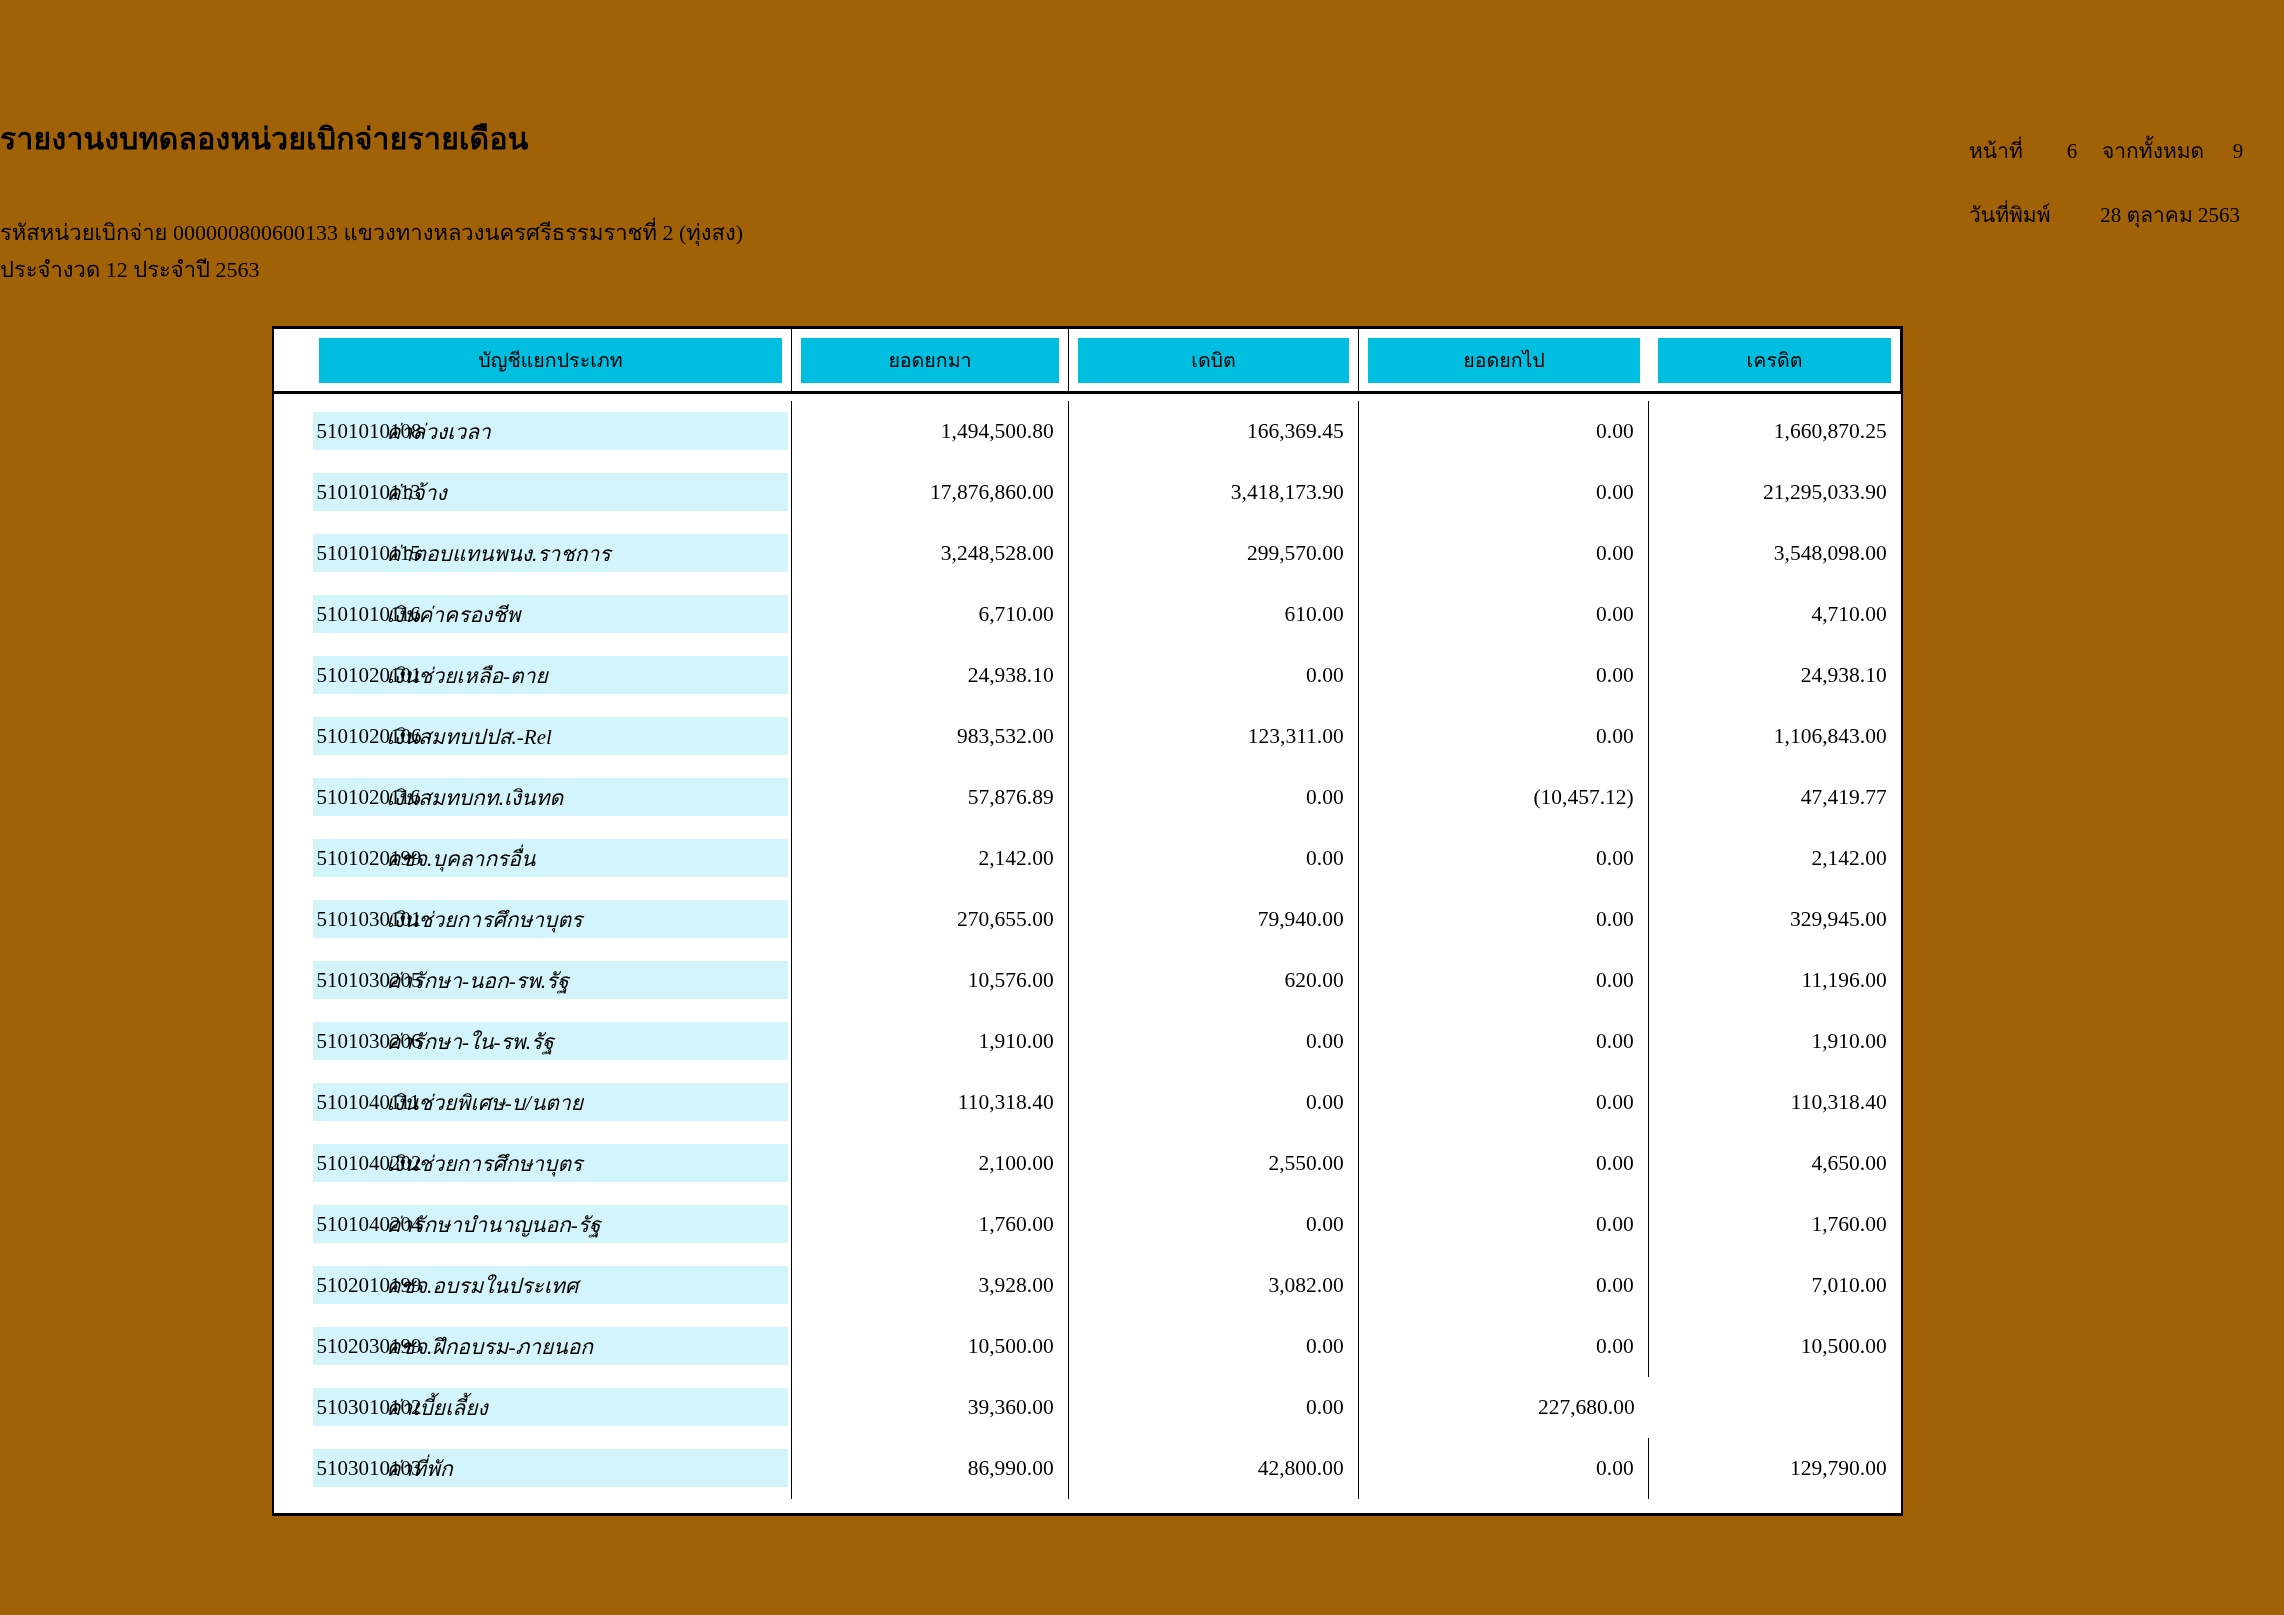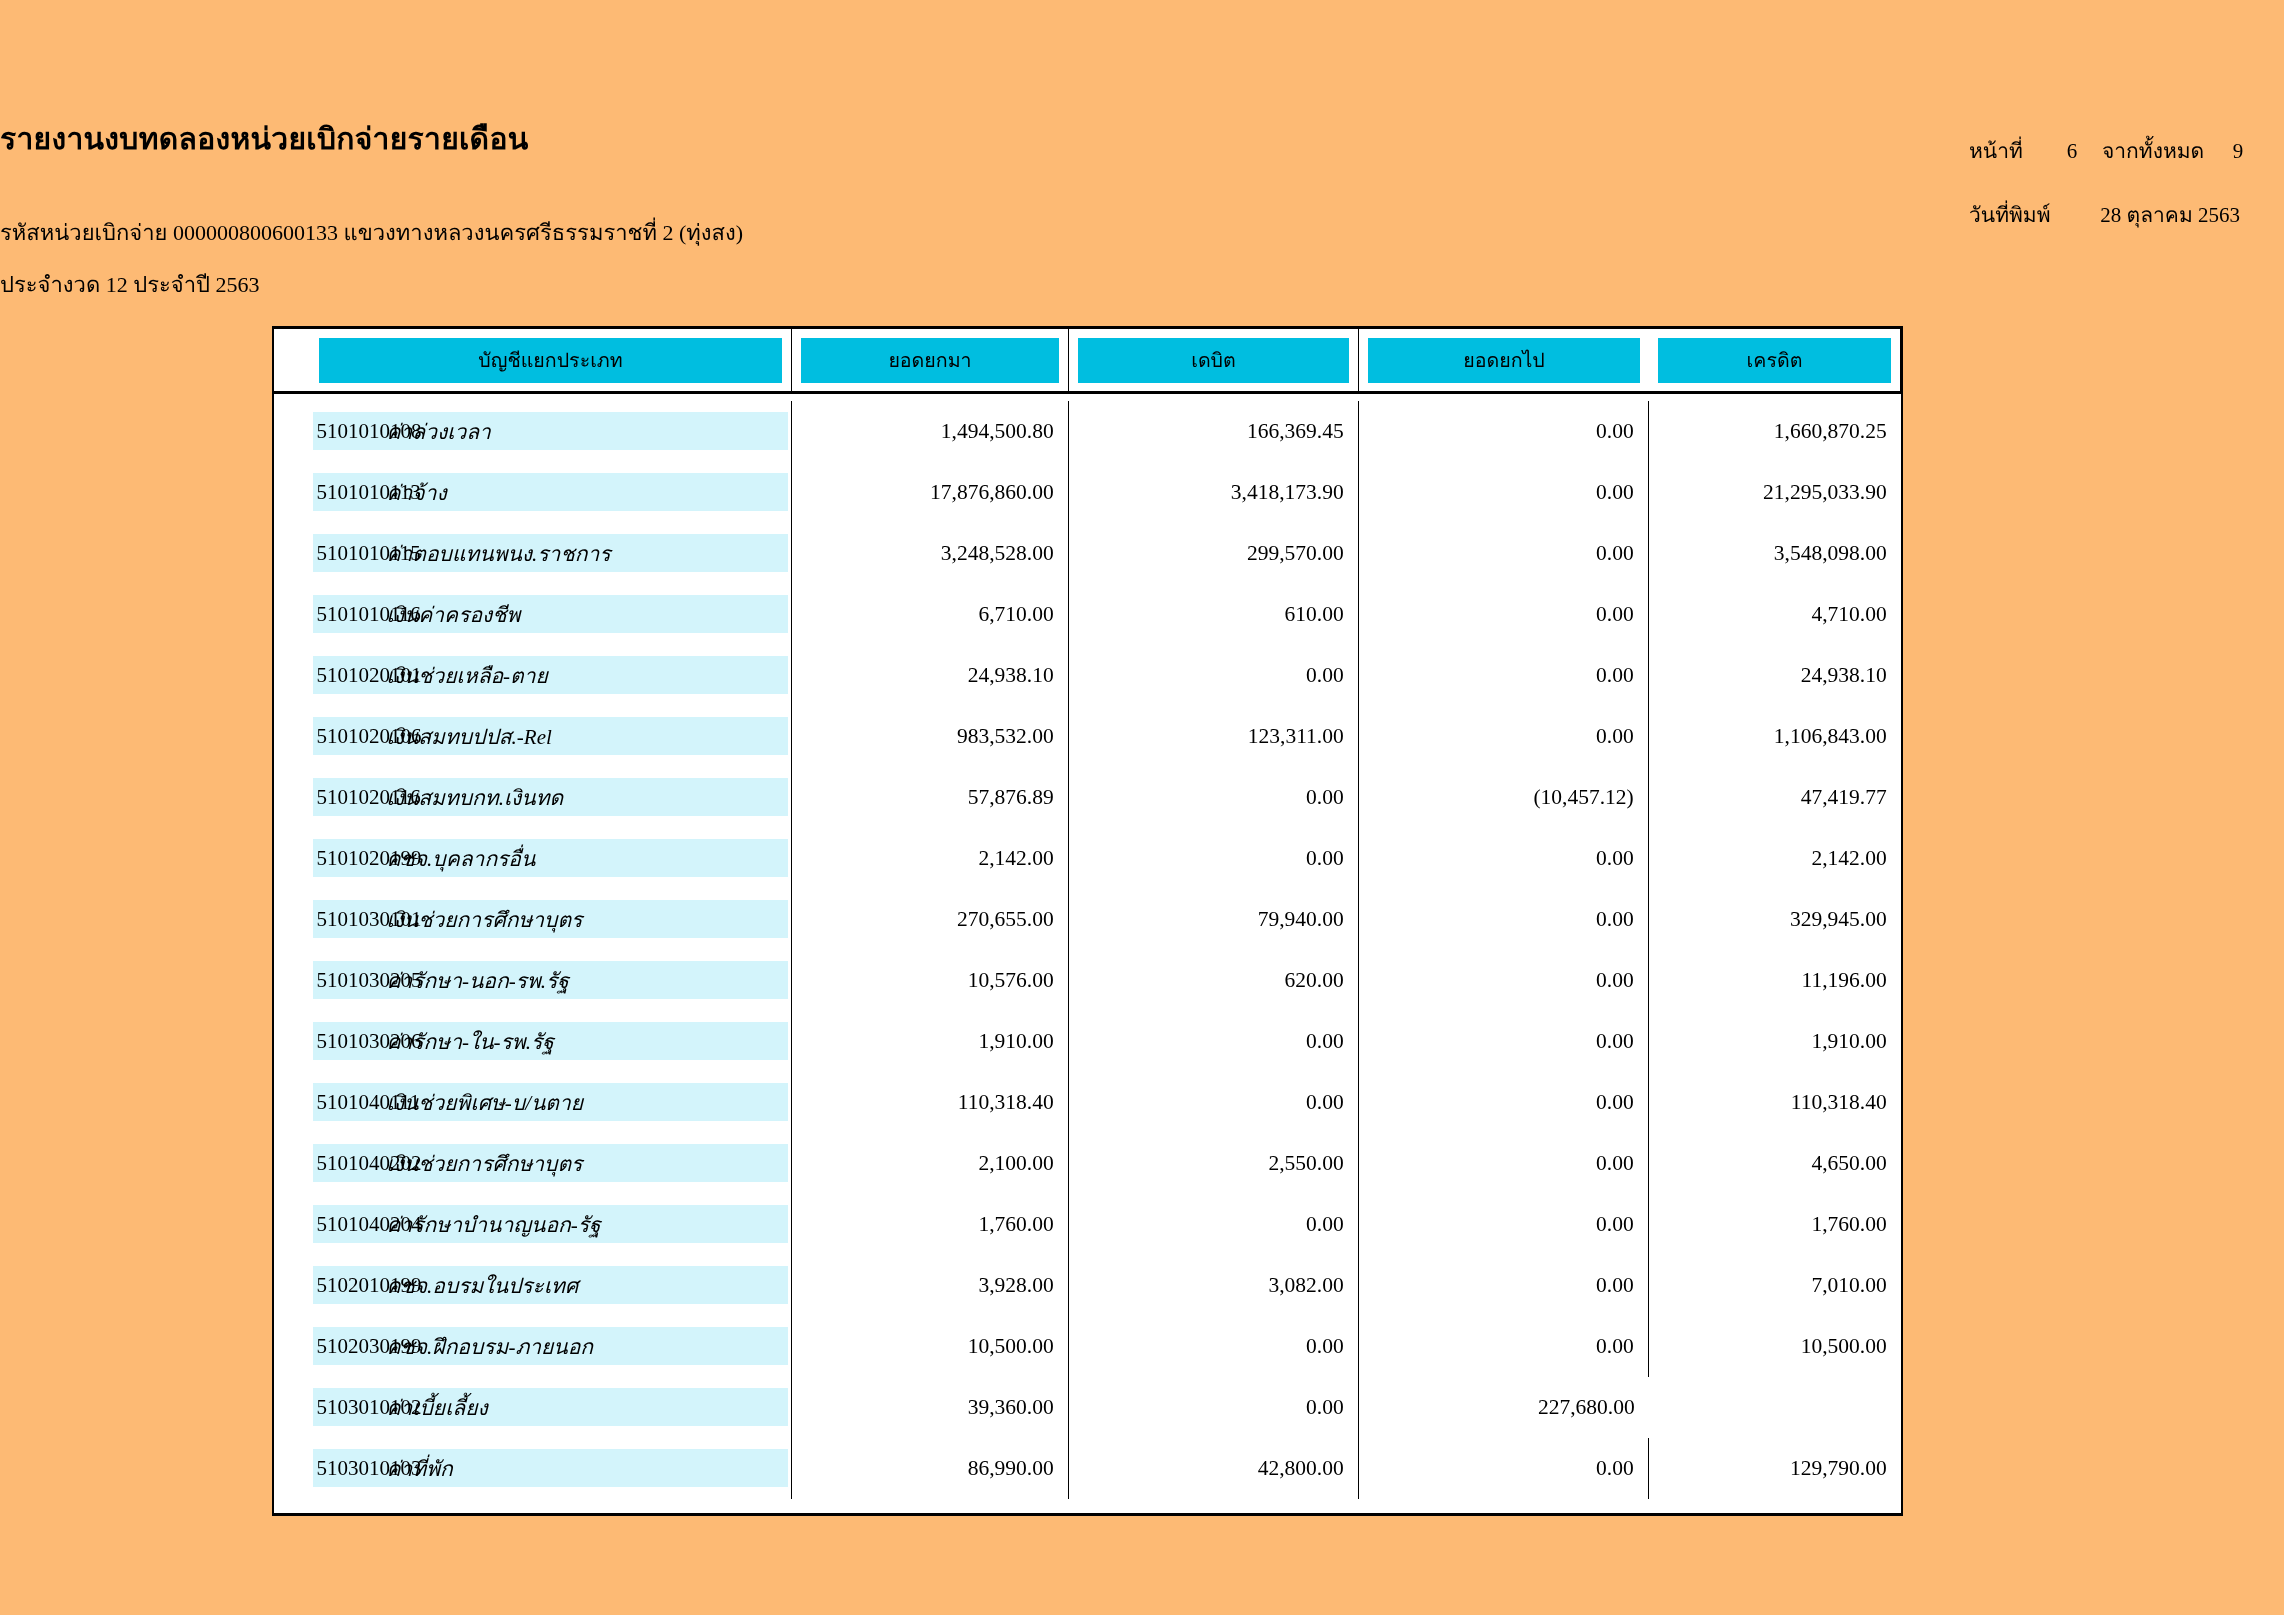--- a/index.html
+++ b/index.html
@@ -7,25 +7,25 @@
     --band-bg:#D3F4FB;
     --ink:#000000;
   }
   *{margin:0;padding:0;box-sizing:border-box;}
   html,body{background:#ffffff;}
   body{
     font-family:"Liberation Serif","DejaVu Serif",serif;
     color:var(--ink);
     width:2284px;height:1616px;position:relative;overflow:hidden;
   }
-  .page{position:absolute;inset:0;background:#fdba74;}
+  .page{position:absolute;inset:0;background:#a16207;}
   .rpt-title{position:absolute;left:0;top:115px;width:2284px;font-size:30px;font-weight:bold;letter-spacing:0.3px;}
   .rpt-sub1{position:absolute;left:0;top:164px;width:2284px;font-size:22px;}
   .rpt-sub2{position:absolute;left:0;top:215px;width:2284px;font-size:22px;}
-  .rpt-sub3{position:absolute;left:0;top:267px;width:2284px;font-size:22px;}
+  .rpt-sub3{position:absolute;left:0;top:252px;width:2284px;font-size:22px;}
 
   
   .hdr-right{position:absolute;left:1969px;top:110px;width:300px;font-size:21px;}
   .hdr-right .line{display:flex;align-items:baseline;height:40px;margin-top:24px;}
   .hdr-right .lab1{width:86px;}
   .hdr-right .val1{width:34px;text-align:center;}
   .hdr-right .lab2{width:119px;margin-left:13px;}
   .hdr-right .val2{width:34px;text-align:center;}
   .hdr-right .lab3{width:130px;}
   .hdr-right .val3{margin-left:1.3px;}

